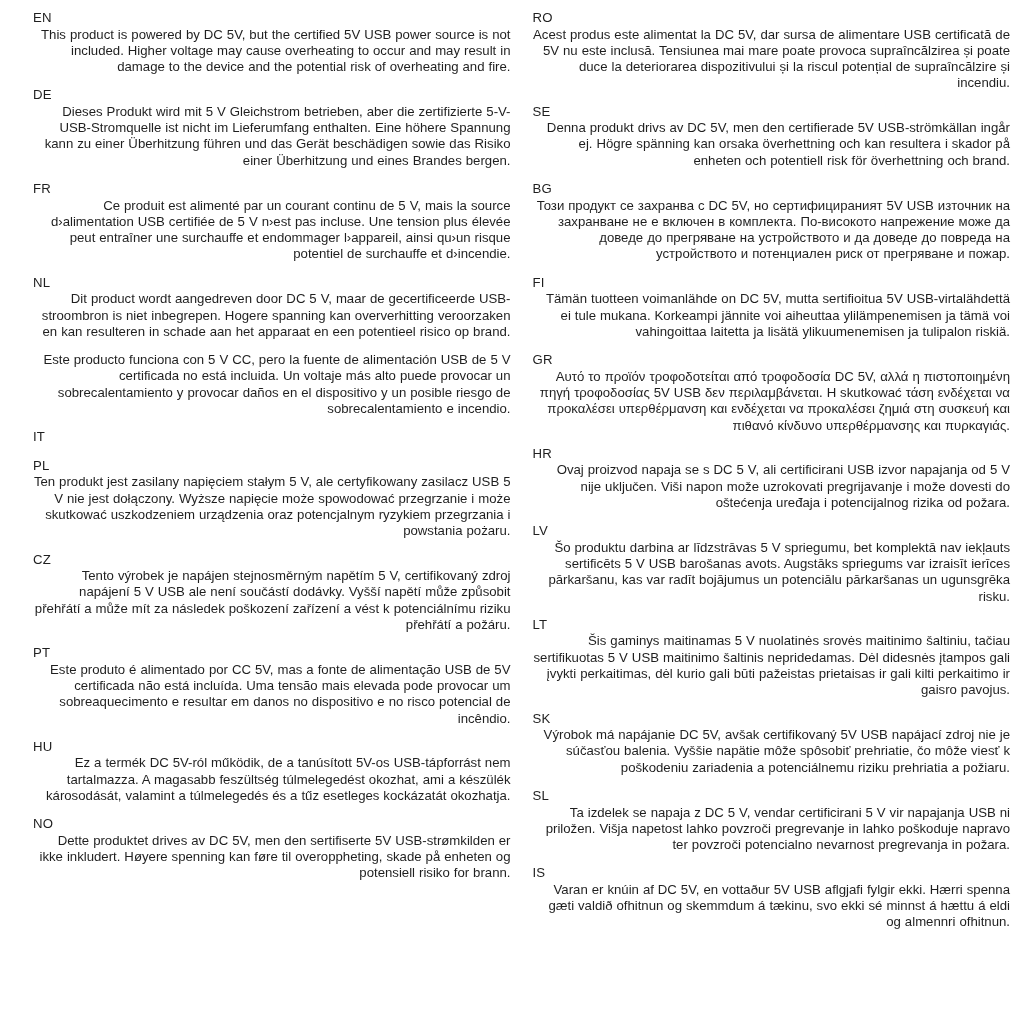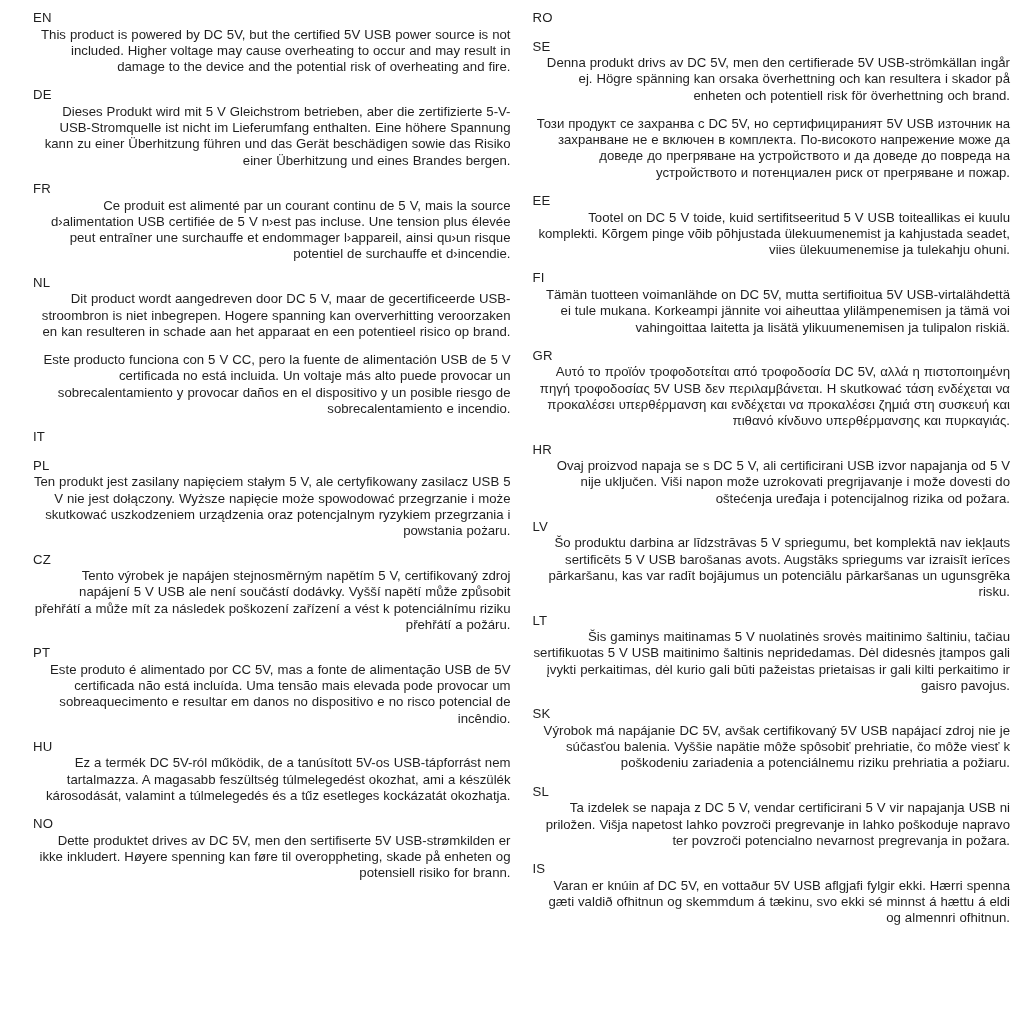--- a/index.html
+++ b/index.html
@@ -81,31 +81,29 @@
         <div class="lang-text">Ez a termék DC 5V-ról működik, de a tanúsított 5V-os USB-tápforrást nem tartalmazza. A magasabb feszültség túlmelegedést okozhat, ami a készülék károsodását, valamint a túlmelegedés és a tűz esetleges kockázatát okozhatja.</div>
       </div>
       <div class="lang-block">
         <div class="lang-code">NO</div>
         <div class="lang-text">Dette produktet drives av DC 5V, men den sertifiserte 5V USB-strømkilden er ikke inkludert. Høyere spenning kan føre til overoppheting, skade på enheten og potensiell risiko for brann.</div>
       </div>
     </div>
   <div class="column">
       <div class="lang-block">
         <div class="lang-code">RO</div>
+        <div class="lang-text">Acest produs este alimentat la DC 5V, dar sursa de alimentare USB certificată de 5V nu este inclusă. Tensiunea mai mare poate provoca supraîncălzirea și poate duce la deteriorarea dispozitivului și la riscul potențial de supraîncălzire și incendiu.</div>
       </div>
       <div class="lang-block">
         <div class="lang-code">SE</div>
         <div class="lang-text">Denna produkt drivs av DC 5V, men den certifierade 5V USB-strömkällan ingår ej. Högre spänning kan orsaka överhettning och kan resultera i skador på enheten och potentiell risk för överhettning och brand.</div>
       </div>
       <div class="lang-block">
+        <div class="lang-code">BG</div>
         <div class="lang-text">Този продукт се захранва с DC 5V, но сертифицираният 5V USB източник на захранване не е включен в комплекта. По-високото напрежение може да доведе до прегряване на устройството и да доведе до повреда на устройството и потенциален риск от прегряване и пожар.</div>
-      </div>
-      <div class="lang-block">
-        <div class="lang-code">EE</div>
-        <div class="lang-text">Tootel on DC 5 V toide, kuid sertifitseeritud 5 V USB toiteallikas ei kuulu komplekti. Kõrgem pinge võib põhjustada ülekuumenemist ja kahjustada seadet, viies ülekuumenemise ja tulekahju ohuni.</div>
       </div>
       <div class="lang-block">
         <div class="lang-code">FI</div>
         <div class="lang-text">Tämän tuotteen voimanlähde on DC 5V, mutta sertifioitua 5V USB-virtalähdettä ei tule mukana. Korkeampi jännite voi aiheuttaa ylilämpenemisen ja tämä voi vahingoittaa laitetta ja lisätä ylikuumenemisen ja tulipalon riskiä.</div>
       </div>
       <div class="lang-block">
         <div class="lang-code">GR</div>
         <div class="lang-text">Αυτό το προϊόν τροφοδοτείται από τροφοδοσία DC 5V, αλλά η πιστοποιημένη πηγή τροφοδοσίας 5V USB δεν περιλαμβάνεται. Η skutkować τάση ενδέχεται να προκαλέσει υπερθέρμανση και ενδέχεται να προκαλέσει ζημιά στη συσκευή και πιθανό κίνδυνο υπερθέρμανσης και πυρκαγιάς.</div>
       </div>
       <div class="lang-block">

